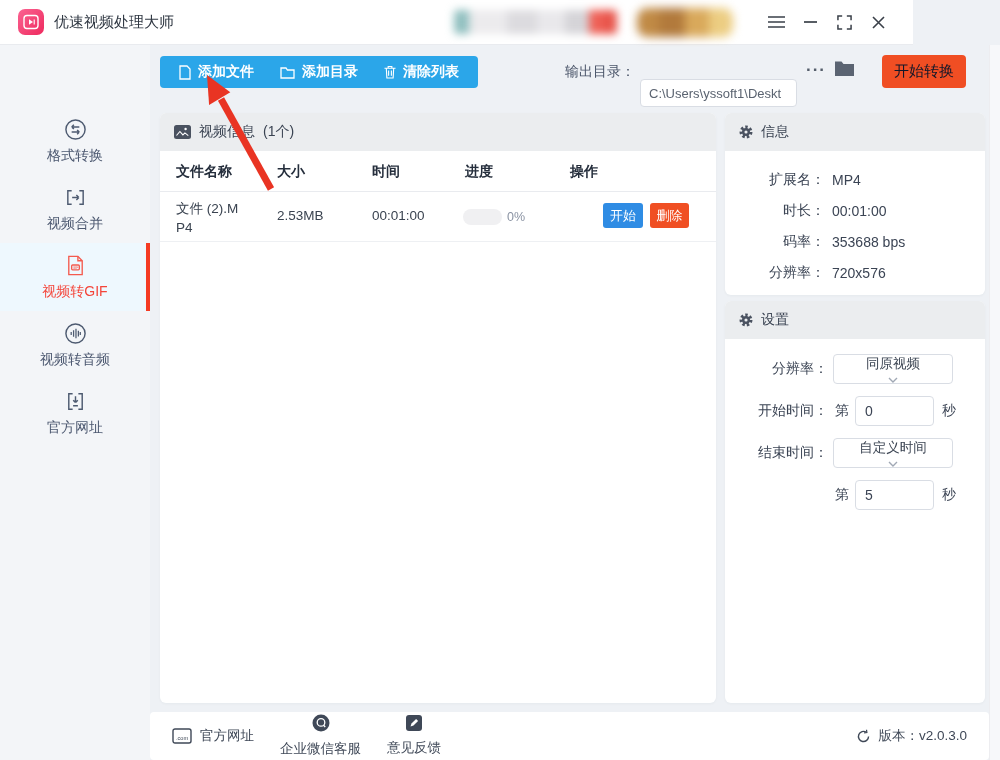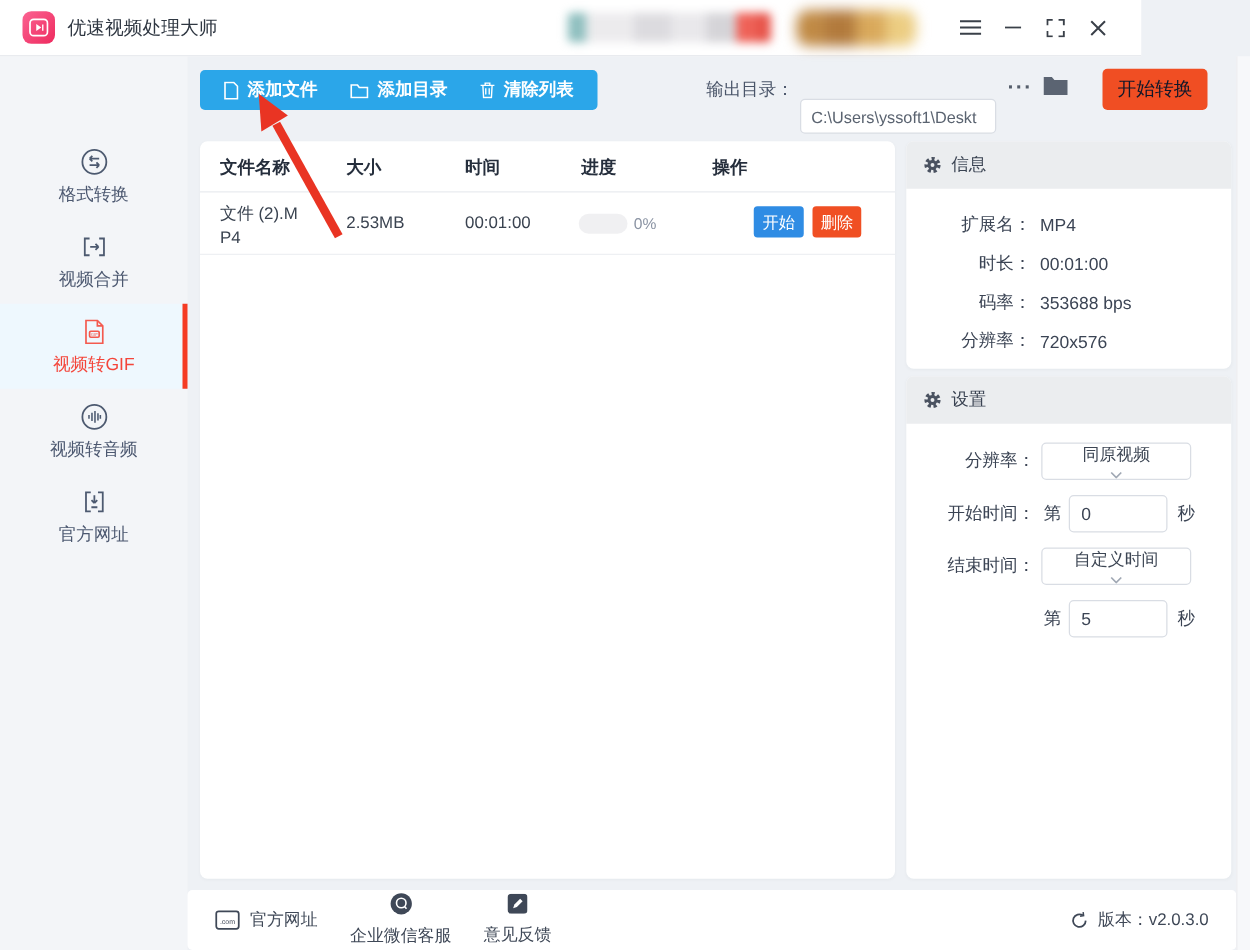--- a/index.html
+++ b/index.html
@@ -215,20 +215,29 @@
 <input class="out-input" type="text" value="C:\Users\yssoft1\Deskt" style="">
 <div class="dots-btn">···</div>
 <div class="folder-btn">
   <svg width="21" height="17" viewBox="0 0 21 17">
       <path d="M1 1.5h6.5l2 2.5H20v12H1z" fill="#5b6472"></path>
     </svg>
 </div>
 <button class="start-btn">开始转换</button>
 
 <div class="card file-card">
+  <div class="card-header">
+    <svg width="17" height="14" viewBox="0 0 17 14">
+      <rect width="17" height="14" rx="2.5" fill="#4a5260"></rect>
+      <path d="M2.5 10.5l3.4-4 3 3.4 2-2 3.4 2.8" stroke="#fff" stroke-width="1.1" fill="none"></path>
+      <circle cx="11.6" cy="4" r="1.2" fill="#fff"></circle>
+    </svg>
+    <span>视频信息</span>
+    <span class="count">(1个)</span>
+  </div>
   <div class="thead">
     <span class="c1">文件名称</span>
     <span class="c2">大小</span>
     <span class="c3">时间</span>
     <span class="c4">进度</span>
     <span class="c5">操作</span>
   </div>
   <div class="trow">
     <div class="cell-name">文件 (2).MP4</div>
     <div class="cell-size">2.53MB</div>

